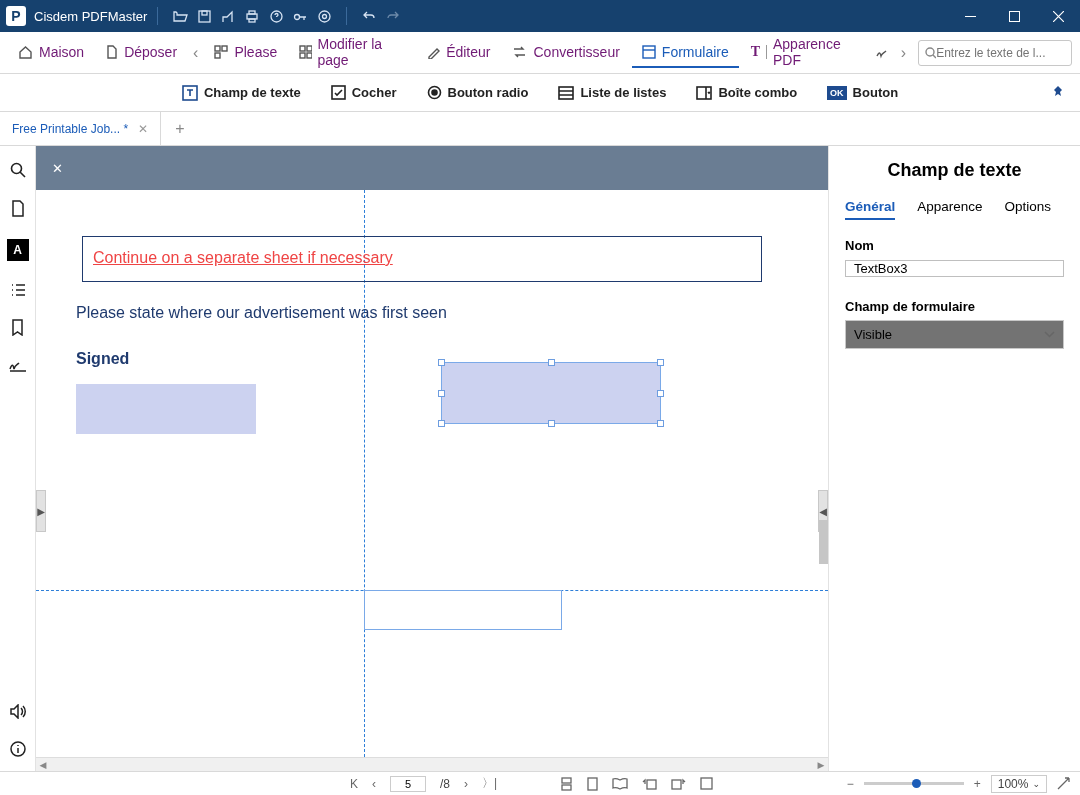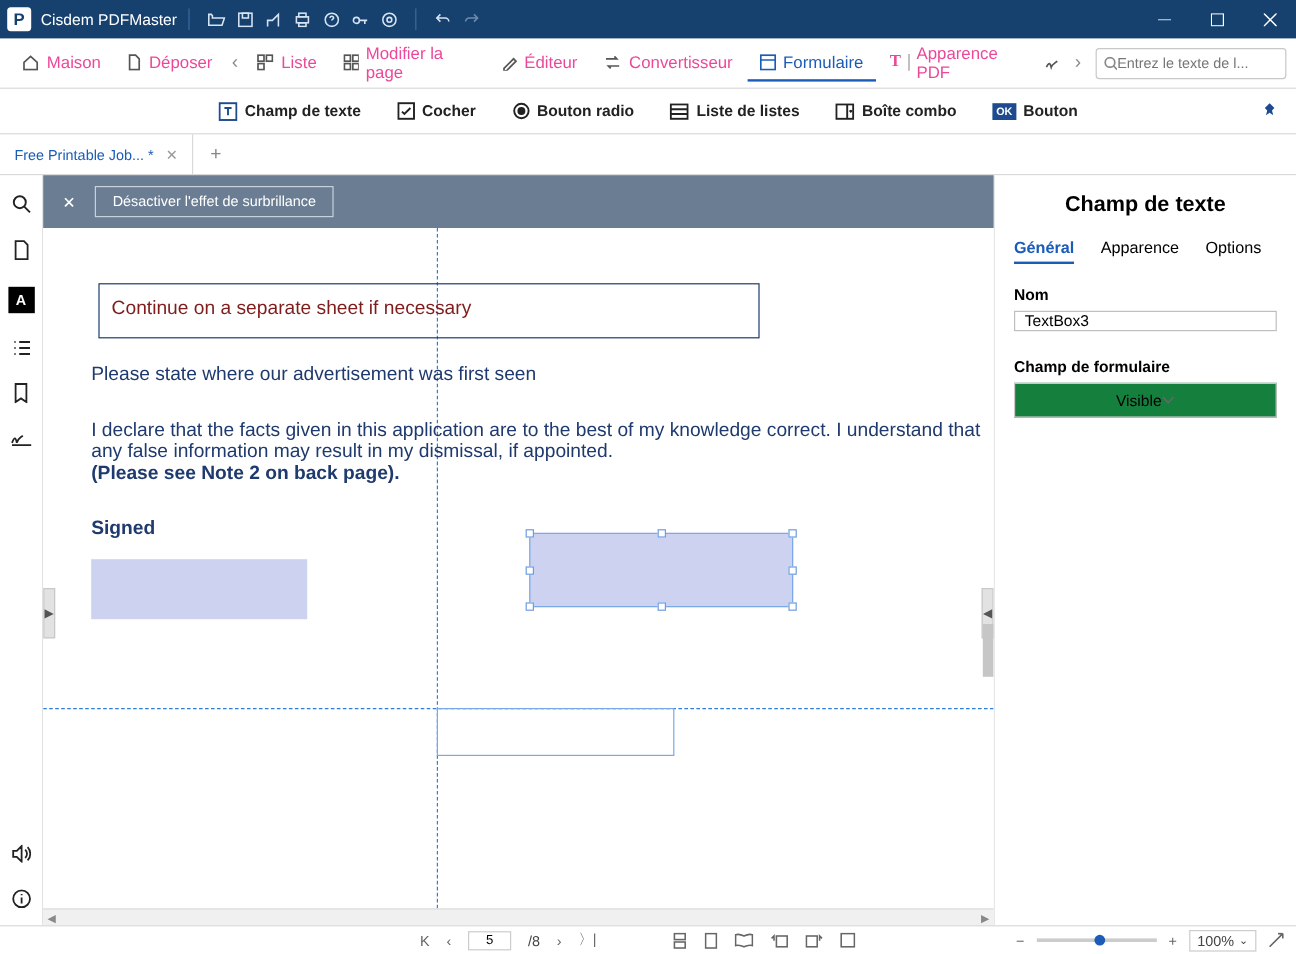--- a/index.html
+++ b/index.html
@@ -7,21 +7,21 @@
 
 .titlebar { height: 32px; background: #16416e; display: flex; align-items: center; color: #fff; font-size: 12px; }
 .titlebar .logo { width: 20px; height: 20px; background: #fff; border-radius: 3px; margin: 0 8px 0 6px; display: flex; align-items: center; justify-content: center; color: #16416e; font-weight: 700; font-size: 14px; }
 .titlebar .title { font-size: 13px; }
 .titlebar .tsep { width: 1px; height: 18px; background: #3b6a9b; margin: 0 10px; }
 .titlebar .ticon { width: 24px; display: flex; justify-content: center; cursor: pointer; }
 .titlebar .spacer { flex: 1; }
 .titlebar .winbtn { width: 44px; height: 32px; display: flex; align-items: center; justify-content: center; cursor: pointer; }
 
 .menubar { height: 42px; border-bottom: 1px solid #d9d9d9; display: flex; align-items: center; padding: 0 8px; gap: 2px; }
-.menubar .mitem { display: flex; align-items: center; gap: 6px; padding: 6px 10px; font-size: 14px; color: #ec4899; cursor: pointer; border-bottom: 2px solid transparent; }
+.menubar .mitem { display: flex; align-items: center; gap: 6px; padding: 6px 10px; font-size: 14px; color: #701a75; cursor: pointer; border-bottom: 2px solid transparent; }
 .menubar .mitem.active { color: #1b5cb8; border-bottom: 2px solid #1b5cb8; }
 .menubar .chev { color: #888; padding: 0 4px; cursor: pointer; }
 .menubar .searchbox { width: 172px; height: 26px; border: 1px solid #c8c8c8; border-radius: 3px; display: flex; align-items: center; padding: 0 6px; margin-left: 6px; }
 .menubar .searchbox input { border: none; outline: none; width: 100%; font-size: 12px; color: #666; }
 
 .toolbar { height: 38px; border-bottom: 1px solid #d9d9d9; display: flex; align-items: center; justify-content: center; gap: 30px; position: relative; }
 .toolbar .titem { display: flex; align-items: center; gap: 6px; font-size: 13px; font-weight: 600; color: #222; cursor: pointer; }
 .toolbar .pin { position: absolute; right: 14px; }
 
 .tabbar { height: 34px; border-bottom: 1px solid #d9d9d9; display: flex; align-items: stretch; }
@@ -37,21 +37,21 @@
 .leftrail .bot { margin-top: auto; padding-bottom: 14px; display:flex; flex-direction:column; gap:22px; align-items:center;}
 
 .docarea { flex: 1; position: relative; background: #f4f4f4; display:flex; flex-direction:column; }
 .banner { height: 44px; background: #6a7d93; color: #fff; display: flex; align-items: center; padding: 0 16px; font-size: 13px; gap: 16px; }
 .banner .bx { cursor: pointer; }
 .banner .bmsg { flex: 1; }
 .banner .bbtn { border: 1px solid #c7d1db; padding: 5px 14px; font-size: 12px; cursor: pointer; }
 
 .canvaswrap { flex:1; position:relative; overflow:hidden; background:#fff; }
 .page { position:absolute; left:40px; top:0; width:764px; }
-.fbox { border:1px solid #1f3a6e; padding: 12px 10px 14px; color:#7f1d1d; font-size:16px; width:551px; margin-left:6px;}
+.fbox { border:1px solid #1f3a6e; padding: 12px 10px 14px; color:#ef4444; font-size:16px; width:680px; margin-left:6px;text-decoration:underline;}
 .ptxt { color:#1f3a6e; font-size:16px; margin:22px 0 0 0; }
 .bold { font-weight:700; }
 .lab { color:#1f3a6e; font-size:16px; font-weight:700; }
 .field { background:#ccd2f0; }
 .selfield { background:#ccd2f0; border:1px solid #7aa9e8; position:relative; }
 .handle { width:7px; height:7px; background:#fff; border:1px solid #6d9de0; position:absolute; }
 .guide-v { position:absolute; top:0; bottom:0; border-left:1px dashed #2d7ed8; }
 .guide-h { position:absolute; left:0; right:0; border-top:1px dashed #2d7ed8; }
 .footerbox { border:1px solid #7aa9e8; width:198px; height:40px; }
 .expand-l { position:absolute; left:0; top:300px; width:10px; height:42px; background:#e2e2e2; border:1px solid #c8c8c8; display:flex; align-items:center; justify-content:center; cursor:pointer; font-size:10px; color:#555; }
@@ -59,21 +59,21 @@
 .hscrollbar { height:14px; background:#f0f0f0; border-top:1px solid #ddd; position:relative;}
 .hscrollbar .arrow { position:absolute; width:14px; height:14px; display:flex; align-items:center; justify-content:center; color:#888; font-size:9px; cursor:pointer;}
 
 .rightpanel { width: 252px; border-left: 1px solid #e2e2e2; padding: 14px 16px; }
 .rightpanel h3 { font-size: 18px; font-weight: 700; text-align: center; margin-bottom: 18px; }
 .rtabs { display: flex; gap: 22px; font-size: 13.5px; margin-bottom: 18px; }
 .rtab { cursor: pointer; padding-bottom: 4px; }
 .rtab.active { color: #1b5cb8; border-bottom: 2px solid #1b5cb8; font-weight:700;}
 .rlabel { font-size: 13px; font-weight:600; margin: 6px 0; }
 .rinput { width: 100%; border: 1px solid #bfbfbf; padding: 0 8px; font-size: 13px; margin-bottom: 16px; }
-.rselect { width: 100%; border: 1px solid #c8c8c8; padding: 6px 8px; font-size: 13px; background:#15803d; display:flex; justify-content:center; align-items:center; cursor:pointer;}
+.rselect { width: 100%; border: 1px solid #c8c8c8; padding: 6px 8px; font-size: 13px; background:#737373; display:flex; justify-content:space-between; align-items:center; cursor:pointer;}
 
 .statusbar { height: 24px; border-top: 1px solid #d9d9d9; display:flex; align-items:center; position:relative; font-size:12px; color:#444;}
 .statusbar .grp { display:flex; align-items:center; gap:12px; position:absolute;}
 .statusbar .pginput { width:36px; border:1px solid #ccc; text-align:center; font-size:11px; padding:1px;}
 .statusbar .sb { cursor:pointer; color:#666; }
 .statusbar .zoombox { border:1px solid #ccc; padding:1px 6px; display:flex; gap:4px; align-items:center; }
 .slider { width:100px; height:3px; background:#ccc; position:relative; }
 .slider .knob { width:9px; height:9px; background:#1b5cb8; border-radius:50%; position:absolute; top:-3px; left:48px;}
 
 svg { display:block; }
@@ -168,21 +168,21 @@
       </svg>
       <span>Déposer</span>
     </div>
   <div class="chev">‹</div>
   <div class="mitem">
       <svg width="14" height="14" fill="none" stroke="#555" stroke-width="1.4">
         <rect x="1" y="1" width="5" height="5"></rect>
         <rect x="8" y="1" width="5" height="5"></rect>
         <rect x="1" y="8" width="5" height="5"></rect>
       </svg>
-      <span>Liste</span>
+      <span>Please</span>
     </div>
   <div class="mitem">
       <svg width="14" height="14" fill="none" stroke="#555" stroke-width="1.4">
         <rect x="1" y="1" width="5" height="5"></rect>
         <rect x="8" y="1" width="5" height="5"></rect>
         <rect x="1" y="8" width="5" height="5"></rect>
         <rect x="8" y="8" width="5" height="5"></rect>
       </svg>
       <span>Modifier la page</span>
     </div>
@@ -321,38 +321,33 @@
             <circle cx="8" cy="8" r="7"></circle>
             <path d="M8 4v1M8 7v5"></path>
           </svg>
         </div>
     </div>
   </div>
 
   <div class="docarea">
     <div class="banner">
       <span class="bx">✕</span>
-      <span class="bbtn">Désactiver l'effet de surbrillance</span>
     </div>
     <div class="canvaswrap">
       <div class="expand-l">▶</div>
       <div class="expand-r">◀</div>
       <div class="guide-v" style="left:328px"></div>
       <div class="guide-h" style="top:400px"></div>
 
       <div class="page">
         <div style="height:46px"></div>
         <div class="fbox">
           <span>Continue on a separate sheet if necessary</span>
         </div>
         <div class="ptxt">Please state where our advertisement was first seen</div>
-        <div class="ptxt" style="margin-top:28px">
-          <span>I declare that the facts given in this application are to the best of my knowledge correct.  I understand that any false information may result in my dismissal, if appointed.</span><br>
-          <span class="bold">(Please see Note 2 on back page).</span>
-        </div>
         <div style="display:flex;margin-top:28px">
           <div style="width:365px">
             <div class="lab">Signed</div>
             <div class="field" style="width:180px;height:50px;margin-top:16px"></div>
           </div>
           <div>
             <div class="selfield" style="width:220px;height:62px;margin-top:12px">
               <div class="handle" style="left:-4px;top:-4px"></div>
               <div class="handle" style="left:106px;top:-4px"></div>
               <div class="handle" style="right:-4px;top:-4px"></div>

